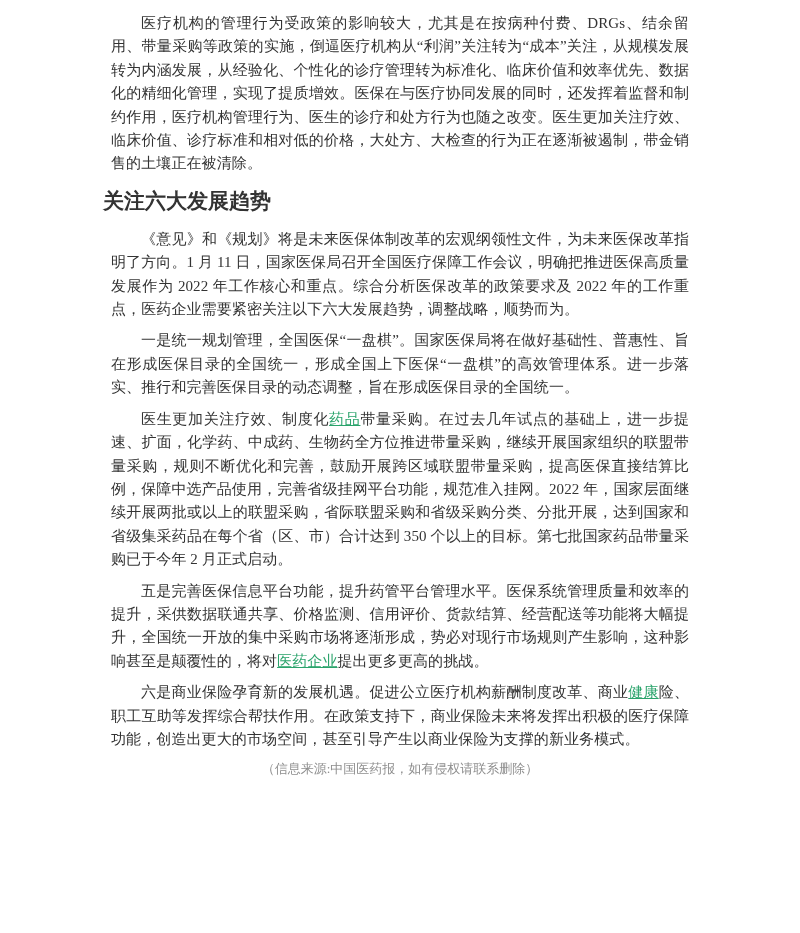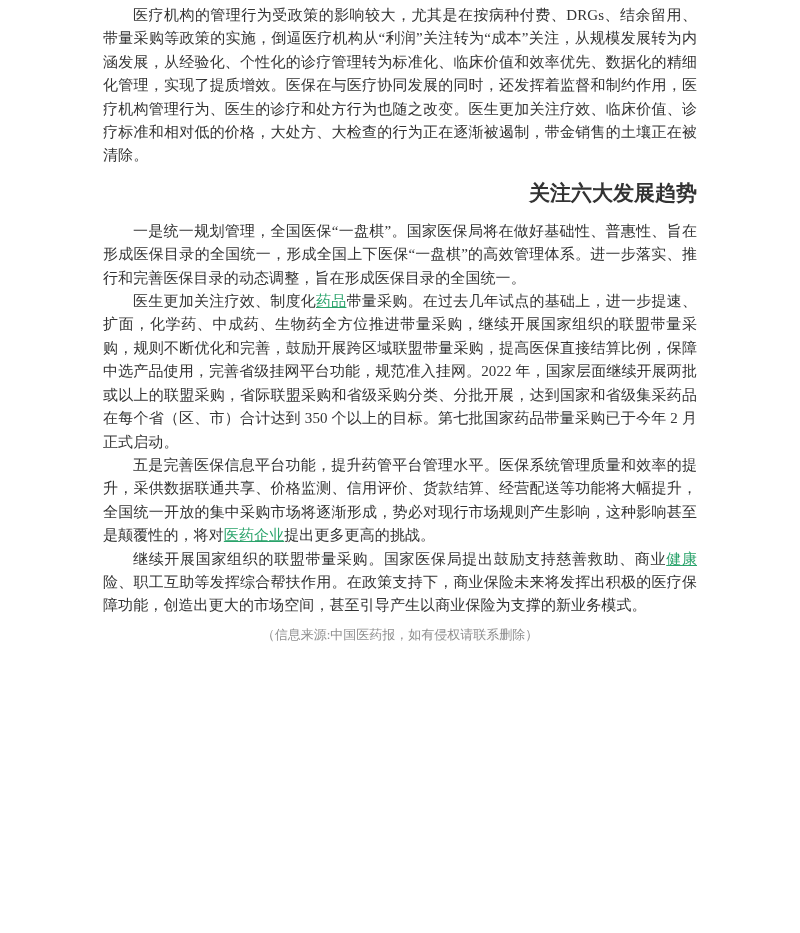--- a/index.html
+++ b/index.html
@@ -11,33 +11,33 @@
     width: 800px;
     height: 933px;
     overflow: hidden;
     font-family: "Liberation Serif", "DejaVu Serif", serif;
     color: var(--text-color, #333333);
   }
   .page {
     padding: 4px 103px 0 103px;
   }
   .para {
-    margin: 0;
+    margin: 8px;
     font-size: 15px;
     line-height: 23.4px;
     text-align: justify;
     text-indent: 2em;
     letter-spacing: 0.1px;
   }
   .heading {
     margin: 10px 0 12px 0;
     font-size: 21px;
     line-height: 30px;
     font-weight: 700;
-    text-align: right;
+    text-align: left;
     text-indent: 0;
   }
   .inline-link {
     color: var(--link-color, #2aa36b);
     text-decoration: underline;
     cursor: pointer;
   }
   .source {
     margin: 7px 0 0 0;
     font-size: 13px;
@@ -50,26 +50,27 @@
 </head>
 <body style="background: rgb(255, 255, 255);">
 
 <div class="page">
 
   <p class="para">医疗机构的管理行为受政策的影响较大，尤其是在按病种付费、DRGs、结余留用、带量采购等政策的实施，倒逼医疗机构从“利润”关注转为“成本”关注，从规模发展转为内涵发展，从经验化、个性化的诊疗管理转为标准化、临床价值和效率优先、数据化的精细化管理，实现了提质增效。医保在与医疗协同发展的同时，还发挥着监督和制约作用，医疗机构管理行为、医生的诊疗和处方行为也随之改变。医生更加关注疗效、临床价值、诊疗标准和相对低的价格，大处方、大检查的行为正在逐渐被遏制，带金销售的土壤正在被清除。</p>
 
 
   <h1 class="heading">关注六大发展趋势</h1>
 
+  <p class="para">《意见》和《规划》将是未来医保体制改革的宏观纲领性文件，为未来医保改革指明了方向。1 月 11 日，国家医保局召开全国医疗保障工作会议，明确把推进医保高质量发展作为 2022 年工作核心和重点。综合分析医保改革的政策要求及 2022 年的工作重点，医药企业需要紧密关注以下六大发展趋势，调整战略，顺势而为。</p>
 
   <p class="para">一是统一规划管理，全国医保“一盘棋”。国家医保局将在做好基础性、普惠性、旨在形成医保目录的全国统一，形成全国上下医保“一盘棋”的高效管理体系。进一步落实、推行和完善医保目录的动态调整，旨在形成医保目录的全国统一。</p>
 
 
 
   <p class="para"><span>医生更加关注疗效、制度化</span><a class="inline-link" href="#">药品</a><span>带量采购。在过去几年试点的基础上，进一步提速、扩面，化学药、中成药、生物药全方位推进带量采购，继续开展国家组织的联盟带量采购，规则不断优化和完善，鼓励开展跨区域联盟带量采购，提高医保直接结算比例，保障中选产品使用，完善省级挂网平台功能，规范准入挂网。2022 年，国家层面继续开展两批或以上的联盟采购，省际联盟采购和省级采购分类、分批开展，达到国家和省级集采药品在每个省（区、市）合计达到 350 个以上的目标。第七批国家药品带量采购已于今年 2 月正式启动。</span></p>
 
   <p class="para"><span>五是完善医保信息平台功能，提升药管平台管理水平。医保系统管理质量和效率的提升，采供数据联通共享、价格监测、信用评价、货款结算、经营配送等功能将大幅提升，全国统一开放的集中采购市场将逐渐形成，势必对现行市场规则产生影响，这种影响甚至是颠覆性的，将对</span><a class="inline-link" href="#">医药企业</a><span>提出更多更高的挑战。</span></p>
 
-  <p class="para"><span>继续开展国家组织的联盟带量采购。国家医保局提出鼓励支持慈善救助、商业</span><a class="inline-link" href="#">健康</a><span>险、职工互助等发挥综合帮扶作用。在政策支持下，商业保险未来将发挥出积极的医疗保障功能，创造出更大的市场空间，甚至引导产生以商业保险为支撑的新业务模式。</span></p>
+  <p class="para"><span>六是商业保险孕育新的发展机遇。促进公立医疗机构薪酬制度改革、商业</span><a class="inline-link" href="#">健康</a><span>险、职工互助等发挥综合帮扶作用。在政策支持下，商业保险未来将发挥出积极的医疗保障功能，创造出更大的市场空间，甚至引导产生以商业保险为支撑的新业务模式。</span></p>
 
   <p class="source">（信息来源:中国医药报，如有侵权请联系删除）</p>
 
 </div>
 
 </body></html>

